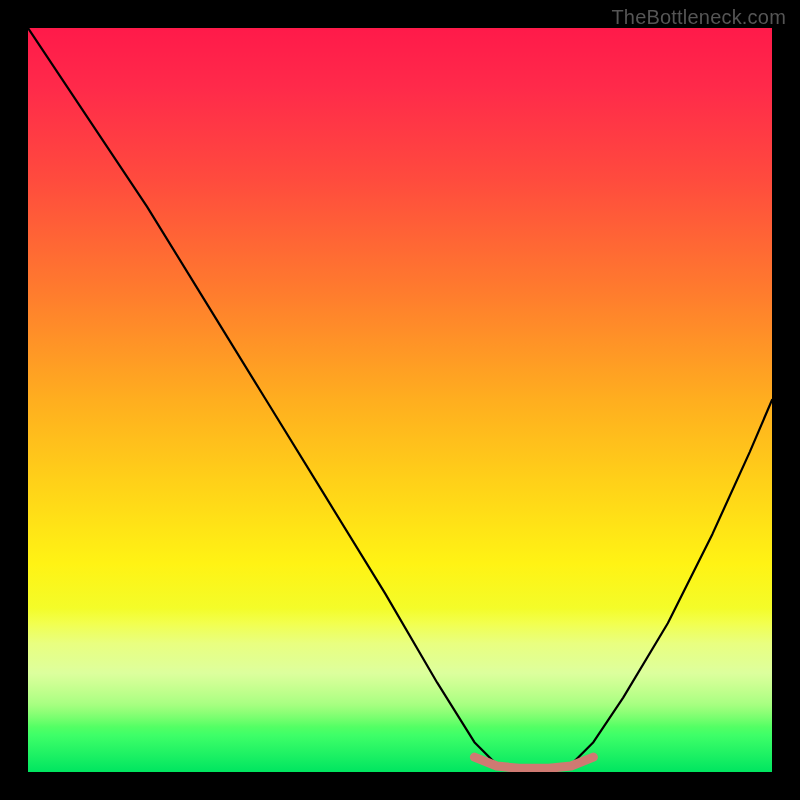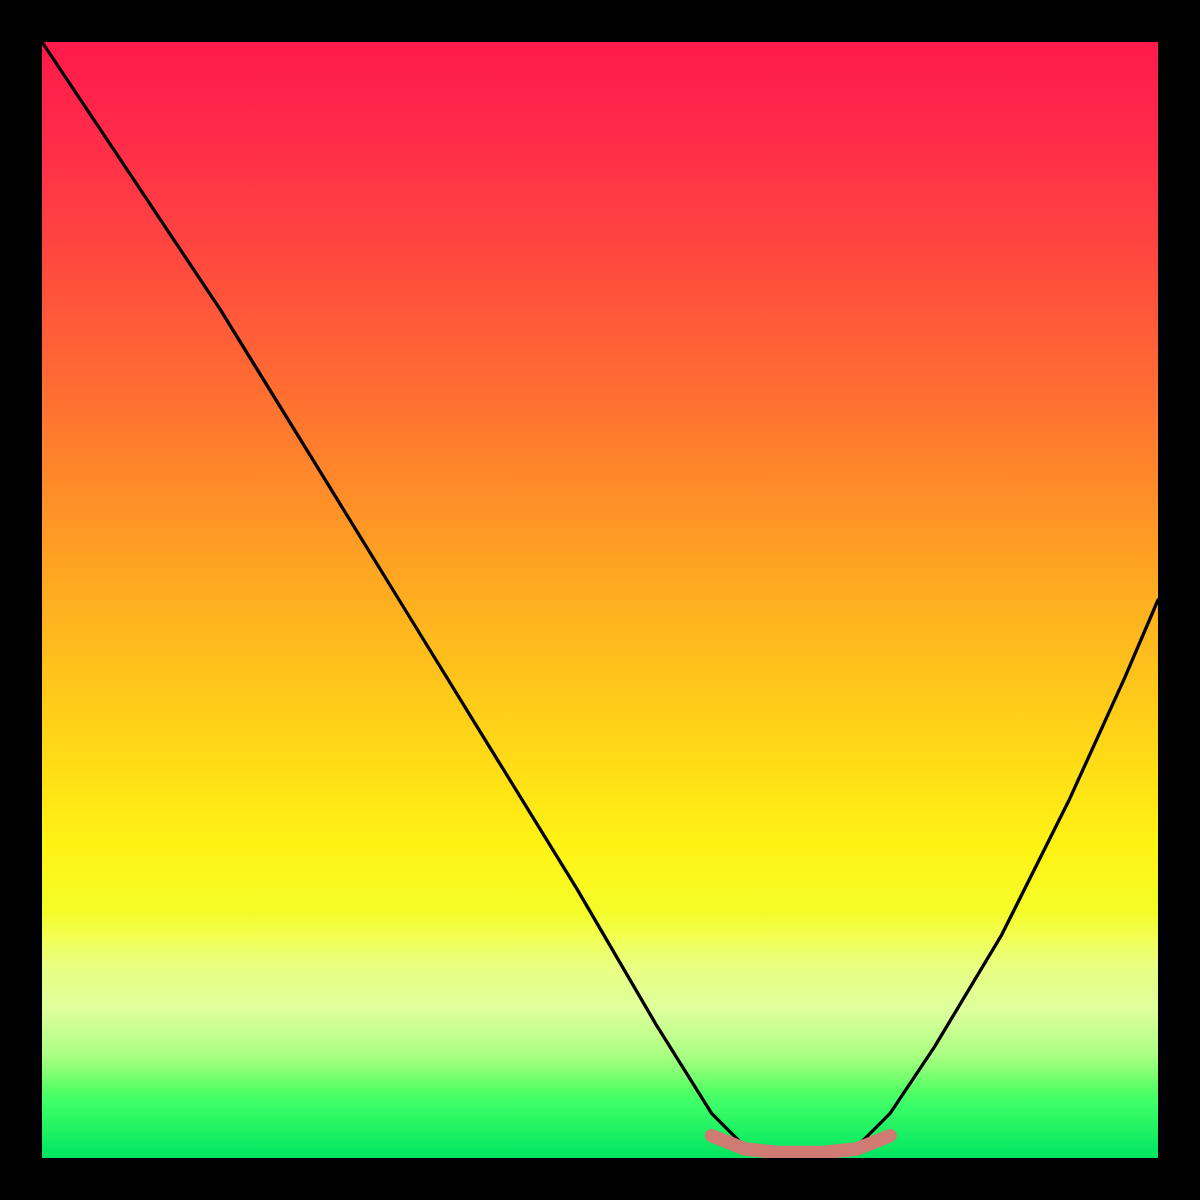--- a/index.html
+++ b/index.html
@@ -77,20 +77,21 @@
     inset: 0;
     width: 100%;
     height: 100%;
   }
 </style>
 </head>
 <body>
 
 <div class="stage">
 
+  <div class="watermark">TheBottleneck.com</div>
 
   <div class="plot">
     <div class="gradient"></div>
     <div class="pale-band"></div>
 
     <svg class="curve" viewBox="0 0 744 744" preserveAspectRatio="none">
       <path id="bottleneck-curve-path" fill="none" stroke="#000" stroke-width="2.2" stroke-linecap="round" stroke-linejoin="round" d="M0.0 0.0 L59.5 89.3 L119.0 178.6 L178.6 275.3 L238.1 372.0 L297.6 468.7 L357.1 565.4 L409.2 654.7 L446.4 714.2 L468.7 736.6 L491.0 744.0 L520.8 744.0 L543.1 736.6 L565.4 714.2 L595.2 669.6 L639.8 595.2 L684.5 505.9 L721.7 424.1 L744.0 372.0"></path>
       <path id="valley-marker-path" fill="none" stroke="#cf7a72" stroke-width="9" stroke-linecap="round" stroke-linejoin="round" d="M446.4 729.1 L468.7 738.0 L491.0 740.3 L520.8 740.3 L543.1 738.0 L565.4 729.1"></path>
     </svg>
   </div>

